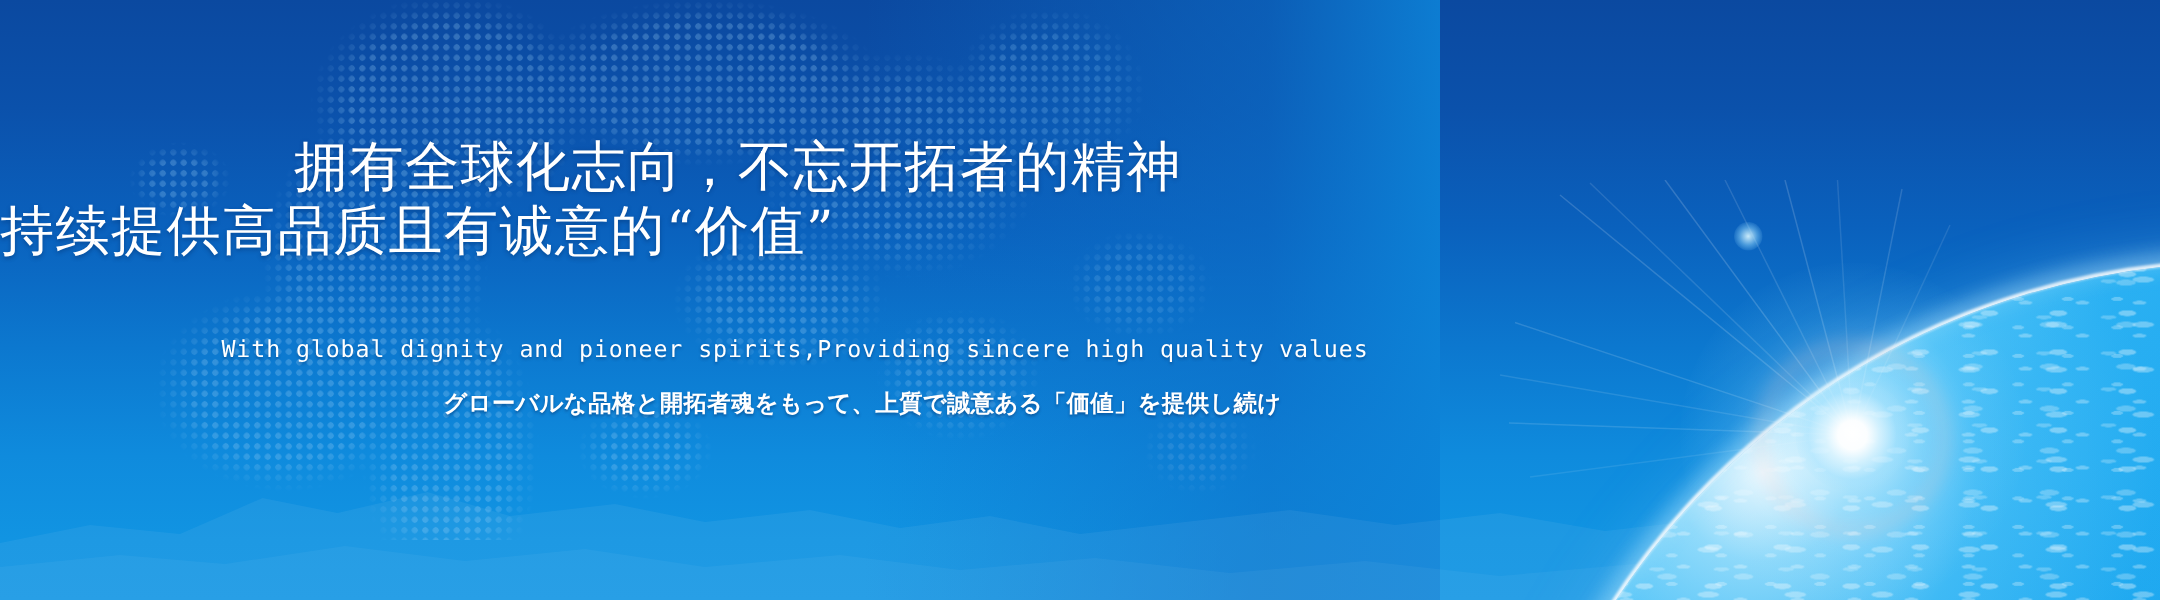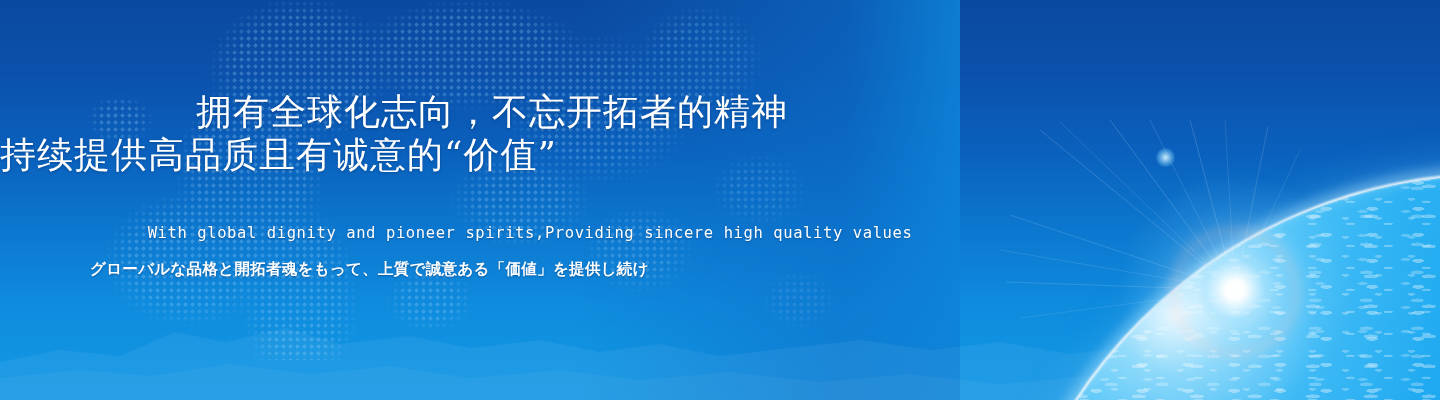--- a/index.html
+++ b/index.html
@@ -236,20 +236,21 @@
     letter-spacing: 0.6px;
     white-space: nowrap;
     text-shadow: 0 1px 2px rgba(0,40,95,0.4);
     margin-top: 20px;
   }
   .subline-jp {
     position: absolute;
     top: 259px;
     left: 0;
     width: 1060px;
+    text-align: center;
     padding-left: 90px;
     color: #ffffff;
     font-family: "DejaVu Sans", "Liberation Sans", sans-serif;
     font-weight: 700;
     font-size: 15.5px;
     letter-spacing: 0.3px;
     white-space: nowrap;
     text-shadow: 0 1px 2px rgba(0,40,95,0.45);
   }
 </style>

